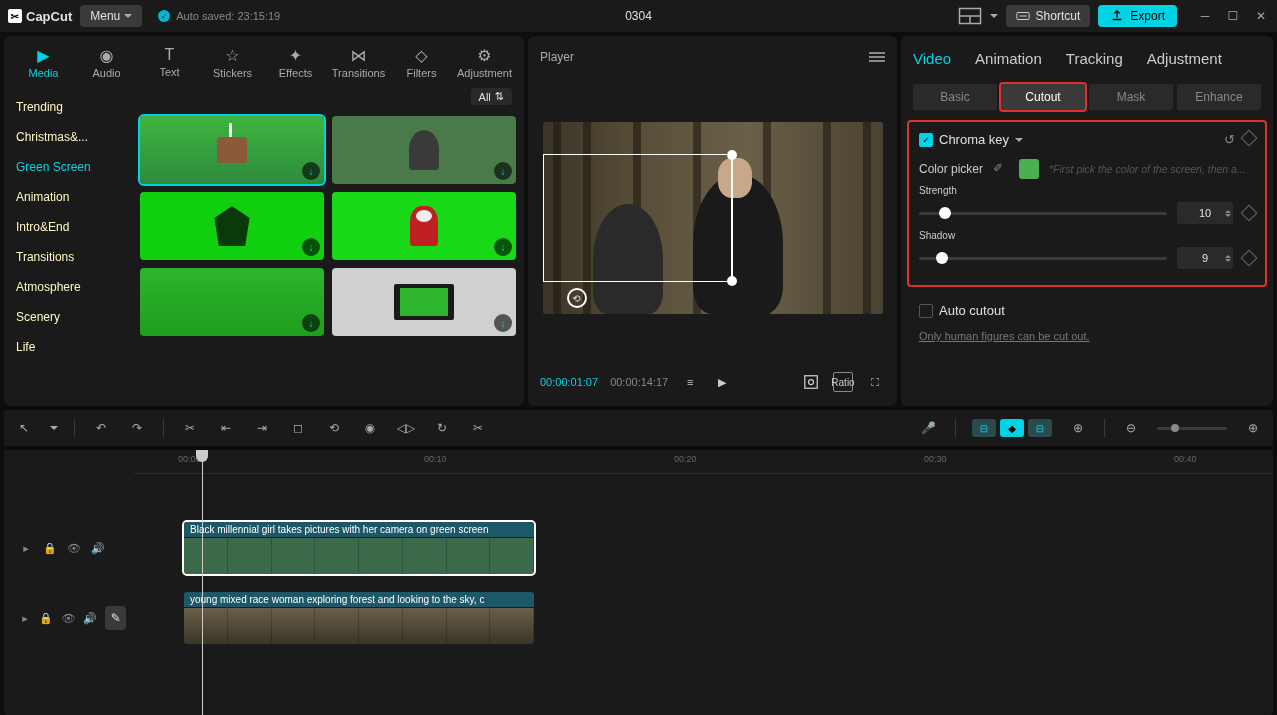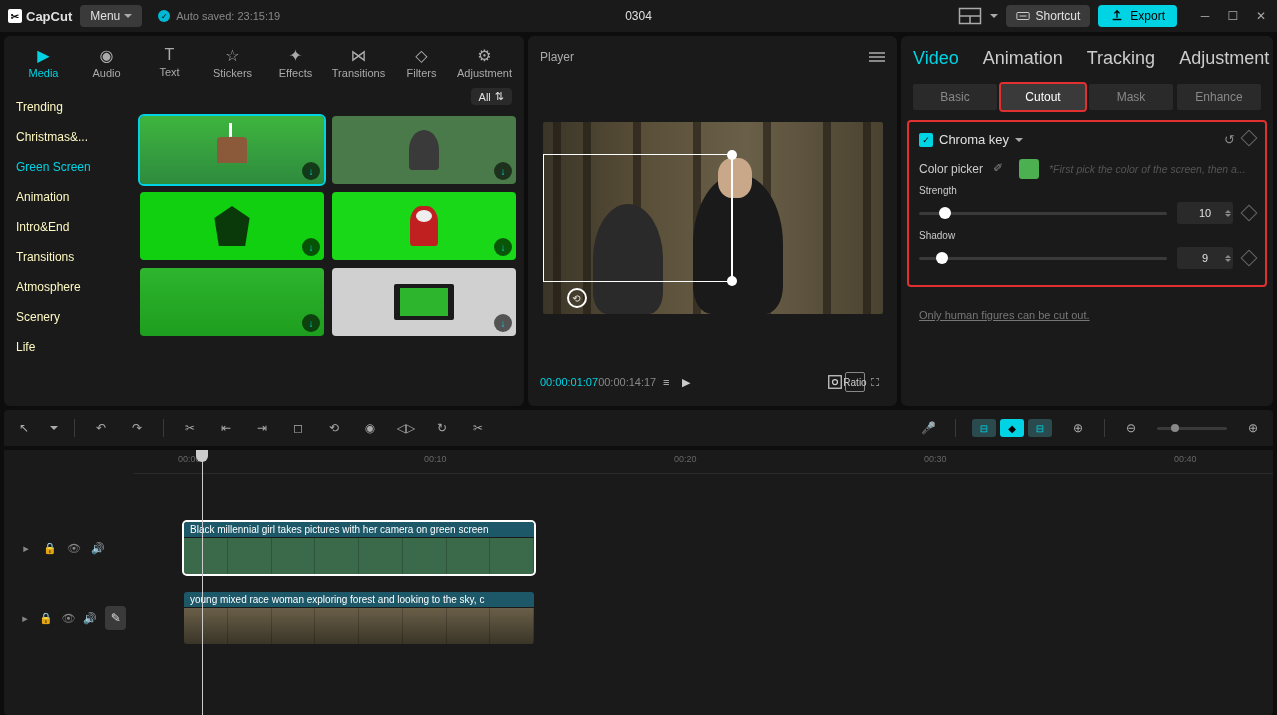--- a/index.html
+++ b/index.html
@@ -50,31 +50,31 @@
 .player-header { display: flex; align-items: center; justify-content: space-between; font-size: 12px; color: #aaa; height: 26px; }
 .player-menu-icon { width: 16px; cursor: pointer; display:flex; flex-direction:column; gap:2px; }
 .player-menu-icon span { height:2px; background:#888; }
 .player-viewport { flex: 1; display: flex; align-items: center; justify-content: center; position: relative; }
 .video-frame { width: 340px; height: 192px; background: linear-gradient(to right, #3a3528 0%, #5a4f38 30%, #6a5f48 60%, #4a4230 100%); position: relative; border-radius: 2px; overflow:hidden; }
 .tree { position:absolute; top:0; bottom:0; width:8px; background: rgba(30,25,18,0.6); }
 .person-silhouette { position:absolute; border-radius: 50% 50% 20% 20%; background:#2a2a2a; }
 .crop-overlay { position: absolute; border: 1px solid #fff; }
 .crop-handle { position: absolute; width: 10px; height: 10px; background: #fff; border-radius: 50%; }
 .rotate-icon { position: absolute; bottom: 6px; left: 24px; width: 20px; height: 20px; border: 2px solid #fff; border-radius: 50%; display:flex; align-items:center; justify-content:center; font-size:10px; }
-.player-controls { display: flex; align-items: center; height: 32px; font-size: 11px; }
+.player-controls { display: flex; align-items: center; gap: 12px; height: 32px; font-size: 11px; }
 .time-current { color: #00d4e4; }
 .time-total { color: #888; }
 .pc-spacer { flex: 1; }
 .pc-btn { width: 20px; height: 20px; display: flex; align-items: center; justify-content: center; cursor: pointer; color: #ccc; }
 .ratio-btn { border: 1px solid #888; padding: 1px 4px; border-radius: 2px; font-size: 10px; }
 
 
 .right-panel { width: 372px; background: #1a1a1a; border-radius: 6px; margin: 4px 4px 0 0; display: flex; flex-direction: column; padding: 4px 0; }
 .right-tabs { display: flex; padding: 4px 12px; gap: 24px; height: 36px; align-items: center; }
-.right-tab { cursor: pointer; font-size: 18px; color: #ccc; font-weight: 500; }
+.right-tab { cursor: pointer; font-size: 15px; color: #ccc; font-weight: 500; }
 .right-tab.active { color: #00d4e4; }
 .sub-tabs { display: flex; padding: 4px 12px; gap: 4px; margin-top: 4px; }
 .sub-tab { flex: 1; text-align: center; padding: 6px 0; background: #2a2a2a; cursor: pointer; font-size: 12px; color: #888; border-radius: 2px; }
 .sub-tab.active { background: #3a3a3a; color: #fff; }
 .sub-tab-highlight { outline: 2px solid #e03030; }
 .chroma-section { margin: 8px; padding: 10px; outline: 2px solid #e03030; border-radius: 2px; }
 .section-header { display: flex; align-items: center; gap: 6px; font-size: 13px; font-weight: 500; margin-bottom: 12px; }
 .checkbox { width: 14px; height: 14px; border-radius: 2px; background: #00d4e4; display: flex; align-items: center; justify-content: center; font-size: 9px; color: #000; }
 .checkbox.empty { background: transparent; border: 1px solid #555; }
 .section-icons { margin-left: auto; display: flex; gap: 8px; color: #888; }
@@ -368,20 +368,24 @@
               <div class="stepper">
                 <span class="stepper-up"></span>
                 <span class="stepper-down"></span>
               </div>
             </div>
           <div class="diamond-btn"></div>
         </div>
       </div>
     </div>
     <div class="autocut-section">
+      <div class="section-header">
+        <div class="checkbox empty"></div>
+        <span>Auto cutout</span>
+      </div>
       <div class="autocut-hint">Only human figures can be cut out.</div>
     </div>
   </div>
 </div>
 
 <div class="timeline-toolbar">
   <div class="tl-btn">↖</div>
   <span class="chevron-down"></span>
   <div class="tl-divider"></div>
   <div class="tl-btn">↶</div>

